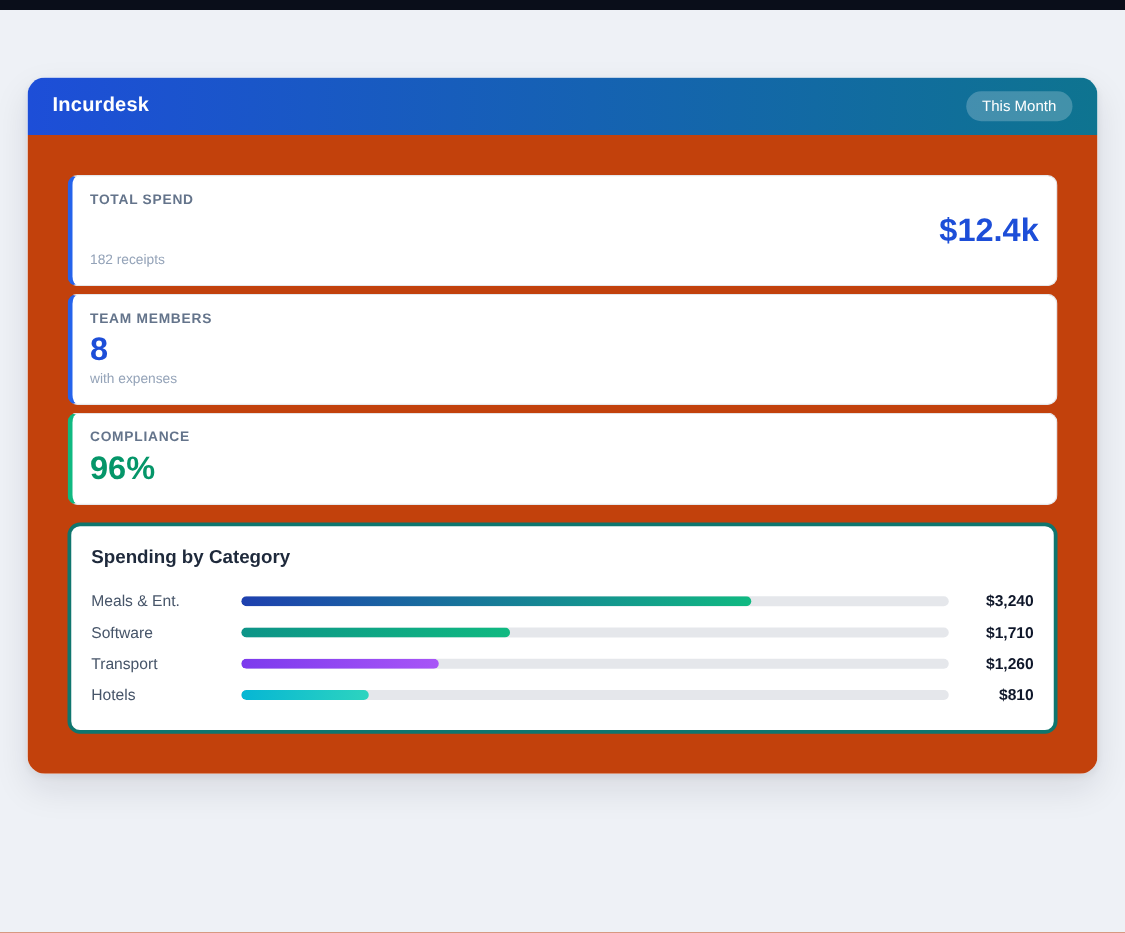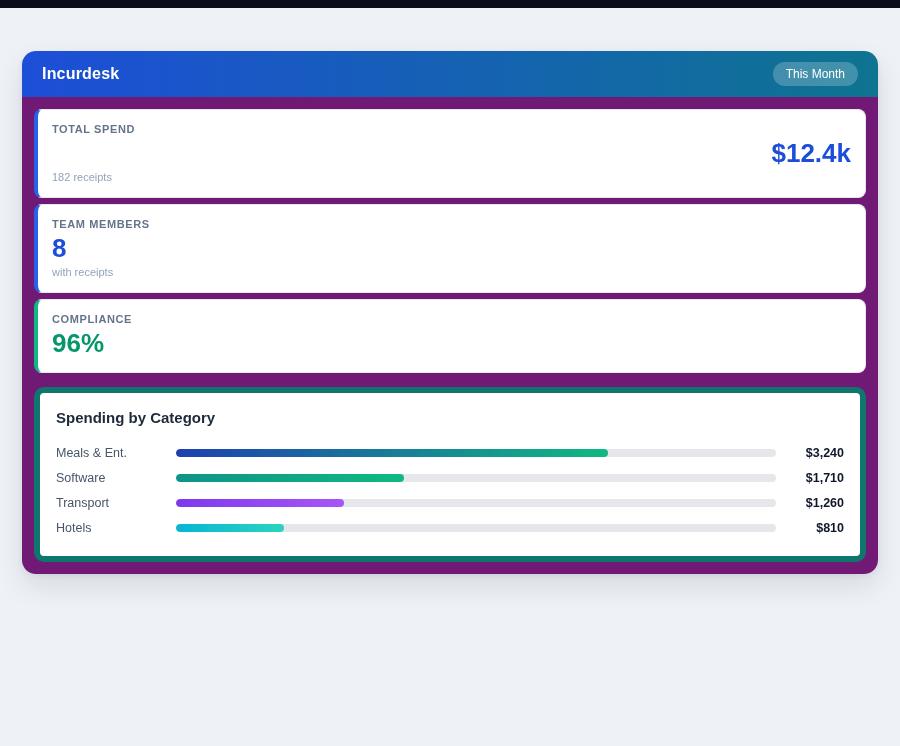--- a/index.html
+++ b/index.html
@@ -9,21 +9,21 @@
     font-family: "Liberation Sans", "DejaVu Sans", sans-serif;
     overflow: hidden;
   }
   .top-strip {
     width: 100%;
     height: 8px;
     background: #0a0e1a;
   }
   .app-card {
     width: 856px;
-    margin: 43px auto 0 auto;
+    margin: 54px auto 0 auto;
     border-radius: 14px;
     overflow: hidden;
     background: #ffffff;
     box-shadow: 0 12px 28px rgba(15, 23, 42, 0.10), 0 2px 6px rgba(15, 23, 42, 0.06);
   }
   .app-header {
     height: 46px;
     display: flex;
     align-items: center;
     justify-content: space-between;
@@ -41,22 +41,22 @@
     background: rgba(255, 255, 255, 0.22);
     color: #ffffff;
     font-size: 12px;
     font-weight: normal;
     padding: 5px 13px;
     border-radius: 999px;
     cursor: pointer;
     white-space: nowrap;
   }
   .app-main {
-    padding: 12px;
-    background: #701a75;
+    padding: 32px;
+    background: #c2410c;
   }
   .stat-card {
     border: 1px solid #e5e7eb;
     border-left: 4px solid #2563eb;
     border-radius: 8px;
     padding: 12px 14px;
     margin-bottom: 6px;
     background: #ffffff;
   }
   .stat-label {
@@ -72,21 +72,21 @@
     font-weight: bold;
     color: #1d4ed8;
     line-height: 33px;
   }
   .stat-sub {
     font-size: 11px;
     color: #94a3b8;
     line-height: 15px;
   }
   .chart-card {
-    border: 6px solid #0f766e;
+    border: 3px solid #0f766e;
     border-radius: 10px;
     padding: 16px;
     margin-top: 14px;
     background: #ffffff;
   }
   .chart-title {
     font-size: 15px;
     font-weight: bold;
     color: #1e293b;
     margin-bottom: 14px;
@@ -140,21 +140,21 @@
 
     <div class="stat-card" style="border-left-color: rgb(37, 99, 235);">
       <div class="stat-label">TOTAL SPEND</div>
       <div class="stat-value" style="color: rgb(29, 78, 216); text-align: right;">$12.4k</div>
       <div class="stat-sub">182 receipts</div>
     </div>
 
     <div class="stat-card" style="border-left-color: rgb(37, 99, 235);">
       <div class="stat-label">TEAM MEMBERS</div>
       <div class="stat-value" style="color: rgb(29, 78, 216);">8</div>
-      <div class="stat-sub">with receipts</div>
+      <div class="stat-sub">with expenses</div>
     </div>
 
 
     <div class="stat-card" style="border-left-color: rgb(16, 185, 129);">
       <div class="stat-label">COMPLIANCE</div>
       <div class="stat-value" style="color: rgb(5, 150, 105);">96%</div>
       <div class="stat-sub"></div>
     </div>
 
     <div class="chart-card">

